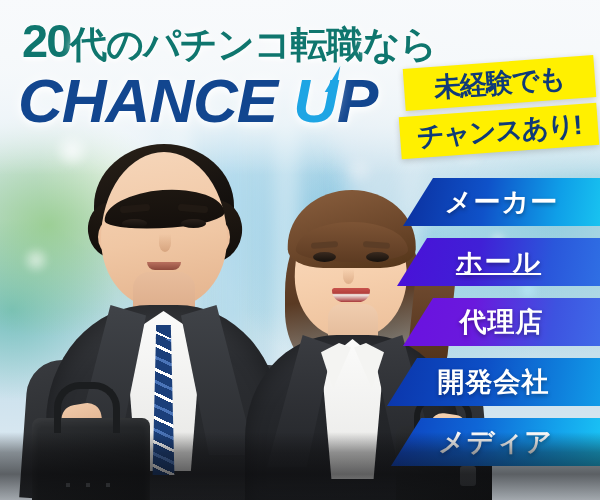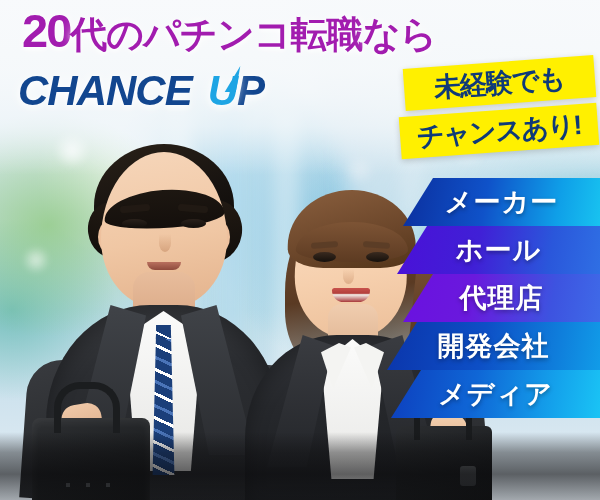--- a/index.html
+++ b/index.html
@@ -294,31 +294,31 @@
     content:""; position:absolute; left:18px; top:-32px; width:46px; height:40px;
     border:6px solid #191b1d; border-bottom:none; border-radius:23px 23px 0 0;
   }
   .w-bag-clasp{
     position:absolute; right:16px; bottom:26px; width:16px; height:20px;
     background:linear-gradient(180deg,#5a5d60,#34373a); border-radius:3px;
   }
 
   
   .headline{
-    position:absolute; left:22px; top:6px; z-index:20;
+    position:absolute; left:22px; top:16px; z-index:20;
     font-weight:900; font-size:41px; line-height:1.05; letter-spacing:-1px;
-    color:#a21caf; white-space:nowrap;
+    color:#0f766e; white-space:nowrap;
     text-shadow:0 2px 5px rgba(255,255,255,.95), 0 0 14px rgba(255,255,255,.9);
   }
   .headline .num{ font-size:47px; letter-spacing:-2px; }
   .headline .sm{ font-size:37px; }
 
   .logo{
     position:absolute; left:18px; top:70px; z-index:20;
-    font-style:italic; font-weight:900; font-size:42px; line-height:1;
+    font-style:italic; font-weight:900; font-size:62px; line-height:1;
     letter-spacing:-1px; color:#12468f; white-space:nowrap;
     text-shadow:0 2px 7px rgba(255,255,255,.95), 0 0 16px rgba(255,255,255,.85);
   }
   .logo .up-u{ color:#1ea5e4; position:relative; display:inline-block; }
   .logo .up-u::after{
     content:""; position:absolute; right:-1px; top:-4px;
     width:0; height:0;
     border-left:11px solid transparent;
     border-bottom:26px solid #1ea5e4;
     transform:skewX(-10deg);
@@ -341,28 +341,28 @@
   }
   .badge-2{
     left:400px; top:110px; width:198px; height:42px;
     font-size:27px; letter-spacing:-1.5px;
     transform:rotate(-4.2deg);
   }
 
   
   .cat-list{ position:absolute; right:0; top:178px; z-index:21; width:225px; }
   .cat{
-    position:relative; height:48px; margin-bottom:0;
+    position:relative; height:48px; margin-bottom:12px;
     display:flex; align-items:center; justify-content:center;
     color:#ffffff; font-weight:900; font-size:27px; letter-spacing:1px;
     text-shadow:0 2px 4px rgba(0,0,0,.35);
     clip-path:polygon(30px 0%, 100% 0%, 100% 100%, 0% 100%);
   }
   .cat-0{ margin-left:28px; width:197px; background:linear-gradient(100deg,#0b2f9e 0%, #0f52c9 42%, #0f9fe8 78%, #18c3f0 100%); }
-  .cat-1{ margin-left:22px; width:203px; background:linear-gradient(100deg,#4a10d8 0%, #4020d6 40%, #2a57db 75%, #2f6fe4 100%); }
+  .cat-1{ margin-left:22px; width:203px; background:linear-gradient(100deg,#4a10d8 0%, #4020d6 40%, #2a57db 75%, #2f6fe4 100%);text-decoration:underline; }
   .cat-2{ margin-left:12px; width:213px; background:linear-gradient(100deg,#0b35ab 0%, #0d4fc6 45%, #0f7fdc 80%, #119ce8 100%); }
   .cat-3{ margin-left:28px; width:197px; background:linear-gradient(100deg,#6a11e0 0%, #6a19dd 35%, #3d53e0 75%, #3f6ae8 100%); }
   .cat-4{ margin-left:16px; width:209px; background:linear-gradient(100deg,#0d3fbe 0%, #0f66d6 40%, #14a3ec 78%, #1ac4f5 100%); }
 
   
   .caption-band{
     position:absolute; left:0; right:0; bottom:0; height:68px; z-index:25;
     background:linear-gradient(180deg, rgba(12,12,14,0) 0%, rgba(12,12,14,.42) 30%, rgba(10,10,12,.62) 62%, rgba(8,8,10,.30) 100%);
   }
   .caption{

